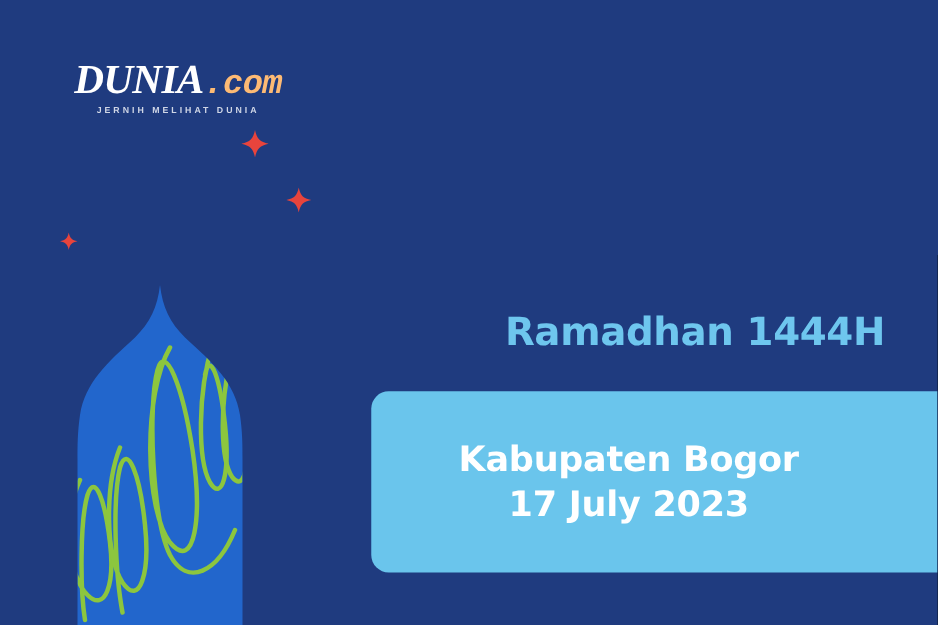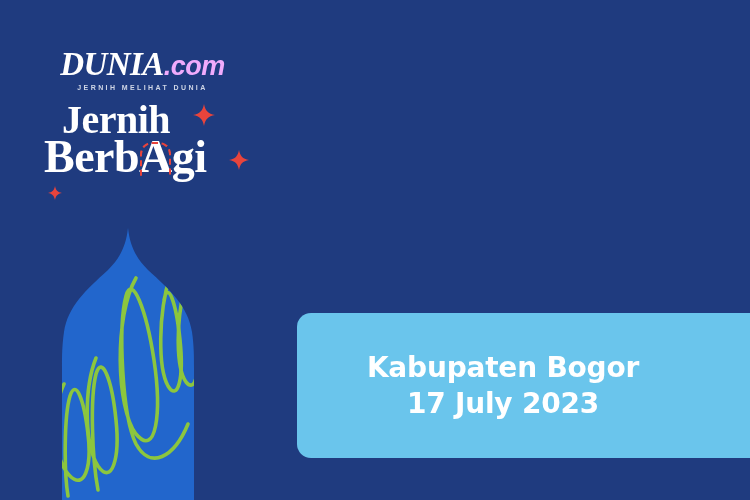--- a/index.html
+++ b/index.html
@@ -41,22 +41,22 @@
     font-family: "Liberation Serif", serif;
     font-weight: 700;
     font-size: 33px;
     letter-spacing: -0.6px;
     line-height: 1;
     color: #ffffff;
     white-space: nowrap;
     font-style: italic;
   }
   .kompas-word .dotcom {
-    font-family: Liberation Sans, sans-serif;
-    color: #f0abfc;
+    font-family: Liberation Mono, monospace;
+    color: #fdba74;
     font-size: 27px;
     font-style: italic;
     font-weight: 700;
     letter-spacing: -0.5px;
   }
   .kompas-tag {
     margin-top: 3px;
     font-size: 7px;
     font-weight: 700;
     letter-spacing: 2.4px;
@@ -224,41 +224,38 @@
                  C 156 166, 160 142, 156 112"></path>
       </g>
     </svg>
   </div>
 
   <div class="kompas">
     <div class="kompas-word"><span>DUNIA</span><span class="dotcom">.com</span></div>
     <div class="kompas-tag">JERNIH MELIHAT DUNIA</div>
   </div>
 
-  <div class="jb">
-    <div class="jb-line jb-1">Jernih</div>
-    <div class="jb-line jb-2"><span>Berb</span><span class="stitch">A</span><span>gi</span></div>
-  </div>
 
   <div class="sparkle sp-a">
     <svg width="22" height="22" viewBox="0 0 22 22">
         <path d="M11 0 C12.4 7 15 9.6 22 11 C15 12.4 12.4 15 11 22 C9.6 15 7 12.4 0 11 C7 9.6 9.6 7 11 0 Z" fill="#e8443c"></path>
       </svg>
   </div>
   <div class="sparkle sp-b">
     <svg width="20" height="20" viewBox="0 0 22 22">
         <path d="M11 0 C12.4 7 15 9.6 22 11 C15 12.4 12.4 15 11 22 C9.6 15 7 12.4 0 11 C7 9.6 9.6 7 11 0 Z" fill="#e8443c"></path>
       </svg>
   </div>
   <div class="sparkle sp-c">
     <svg width="14" height="14" viewBox="0 0 22 22">
         <path d="M11 0 C12.4 7 15 9.6 22 11 C15 12.4 12.4 15 11 22 C9.6 15 7 12.4 0 11 C7 9.6 9.6 7 11 0 Z" fill="#e8443c"></path>
       </svg>
   </div>
 
 
+  <div class="subtitle">Ramadhan 1444H</div>
 
   <div class="info-card">
     <div class="line">Kabupaten Bogor</div>
     <div class="line">17 July 2023</div>
   </div>
 
 </div>
 
 </body></html>

